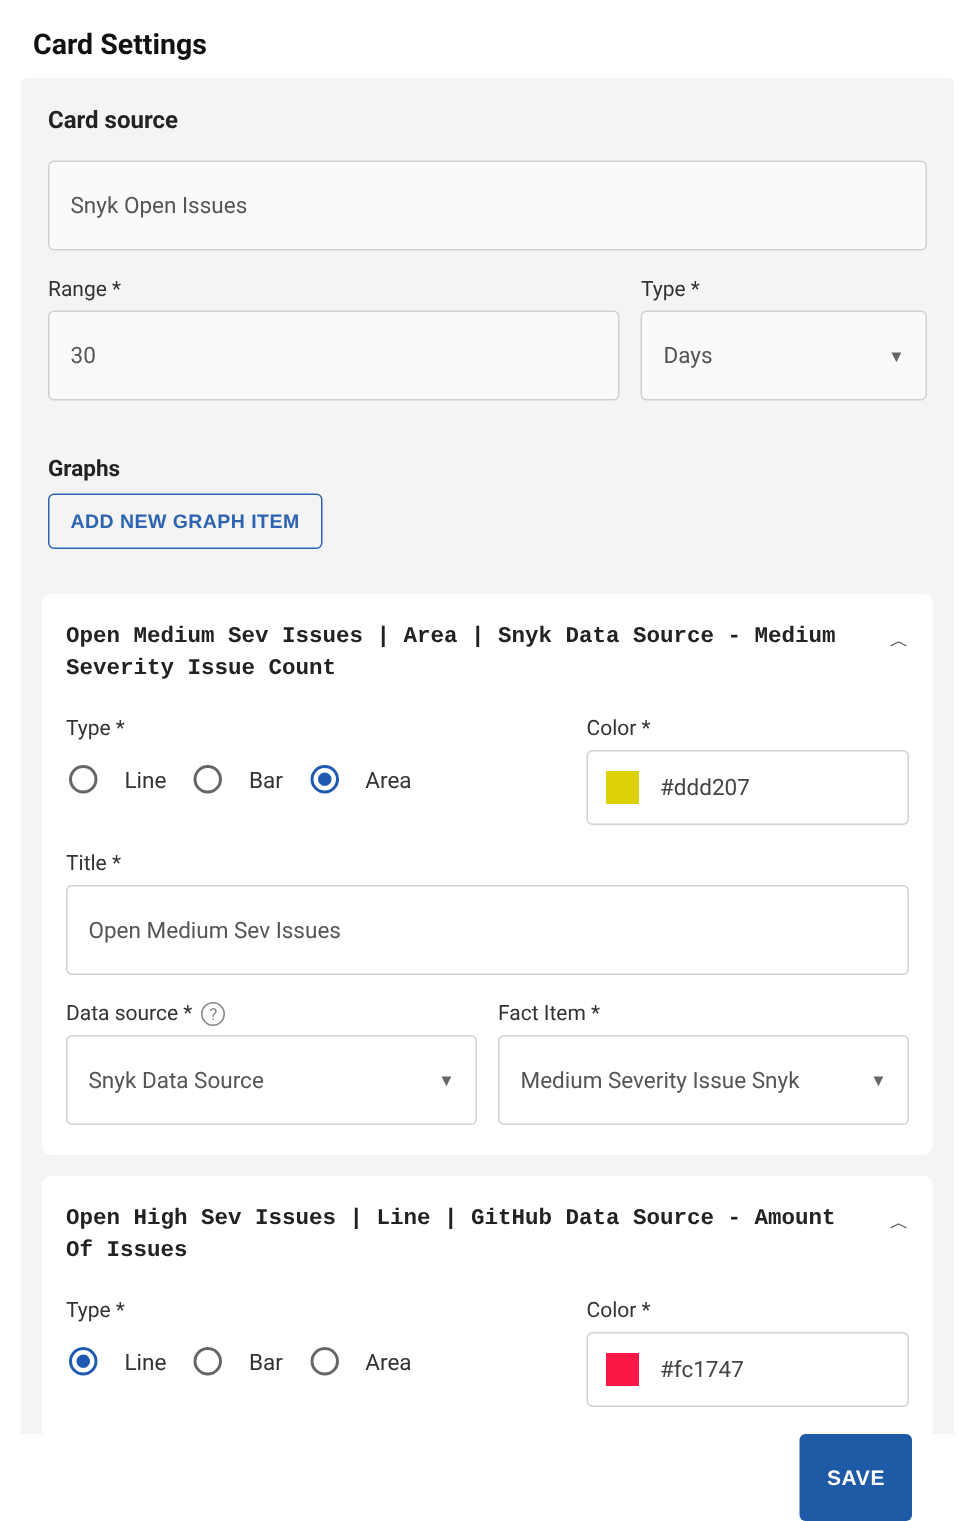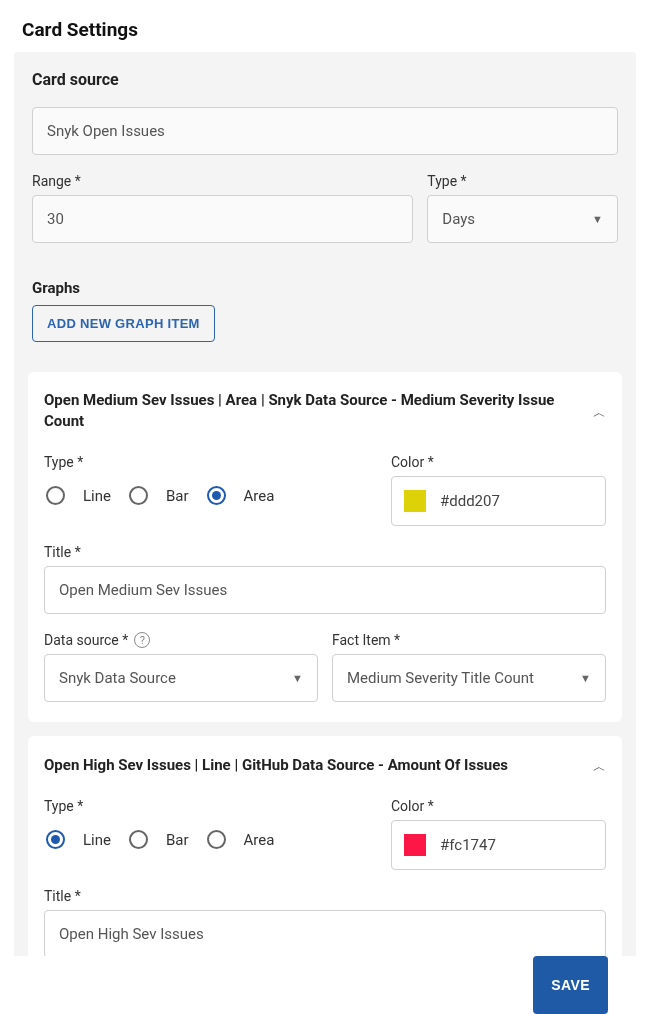--- a/index.html
+++ b/index.html
@@ -46,21 +46,21 @@
     margin-bottom: 6px;
     display: flex;
     align-items: center;
     gap: 6px;
   }
   .row { display: flex; gap: 14px; }
   .col { flex: 1; display: flex; flex-direction: column; }
   .col.grow2 { flex: 2; }
   .text-input, .select-input {
     width: 100%;
-    height: 48px;
+    height: 60px;
     border: 1px solid #d0d0d0;
     border-radius: 4px;
     background: #fafafa;
     font-size: 15px;
     color: #555;
     padding: 0 14px;
     display: flex;
     align-items: center;
     justify-content: space-between;
   }
@@ -88,24 +88,25 @@
     cursor: pointer;
   }
   .card-panel {
     background: #fff;
     border-radius: 6px;
     margin: 0 14px 14px 14px;
     padding: 18px 16px 20px 16px;
   }
   .panel-header {
     display: flex;
-    align-items: center;
+    align-items: flex-start;
     justify-content: space-between;
     gap: 10px;
     margin-bottom: 22px;
+    font-family: Liberation Mono, monospace;
   }
   .panel-title {
     font-size: 15px;
     font-weight: 700;
     color: #222;
     line-height: 1.4;
     flex: 1;
   }
   .collapse-icon {
     color: #444;
@@ -282,21 +283,21 @@
           <span class="help-icon">?</span>
         </div>
         <div class="select-input white">
           <span>Snyk Data Source</span>
           <span class="chev">▼</span>
         </div>
       </div>
       <div class="col">
         <div class="field-label">Fact Item *</div>
         <div class="select-input white">
-          <span>Medium Severity Title Count</span>
+          <span>Medium Severity Issue Snyk</span>
           <span class="chev">▼</span>
         </div>
       </div>
     </div>
   </div>
 
   <div class="card-panel">
     <div class="panel-header">
       <div class="panel-title">Open High Sev Issues | Line | GitHub Data Source - Amount Of Issues</div>
       <div class="collapse-icon">︿</div>

